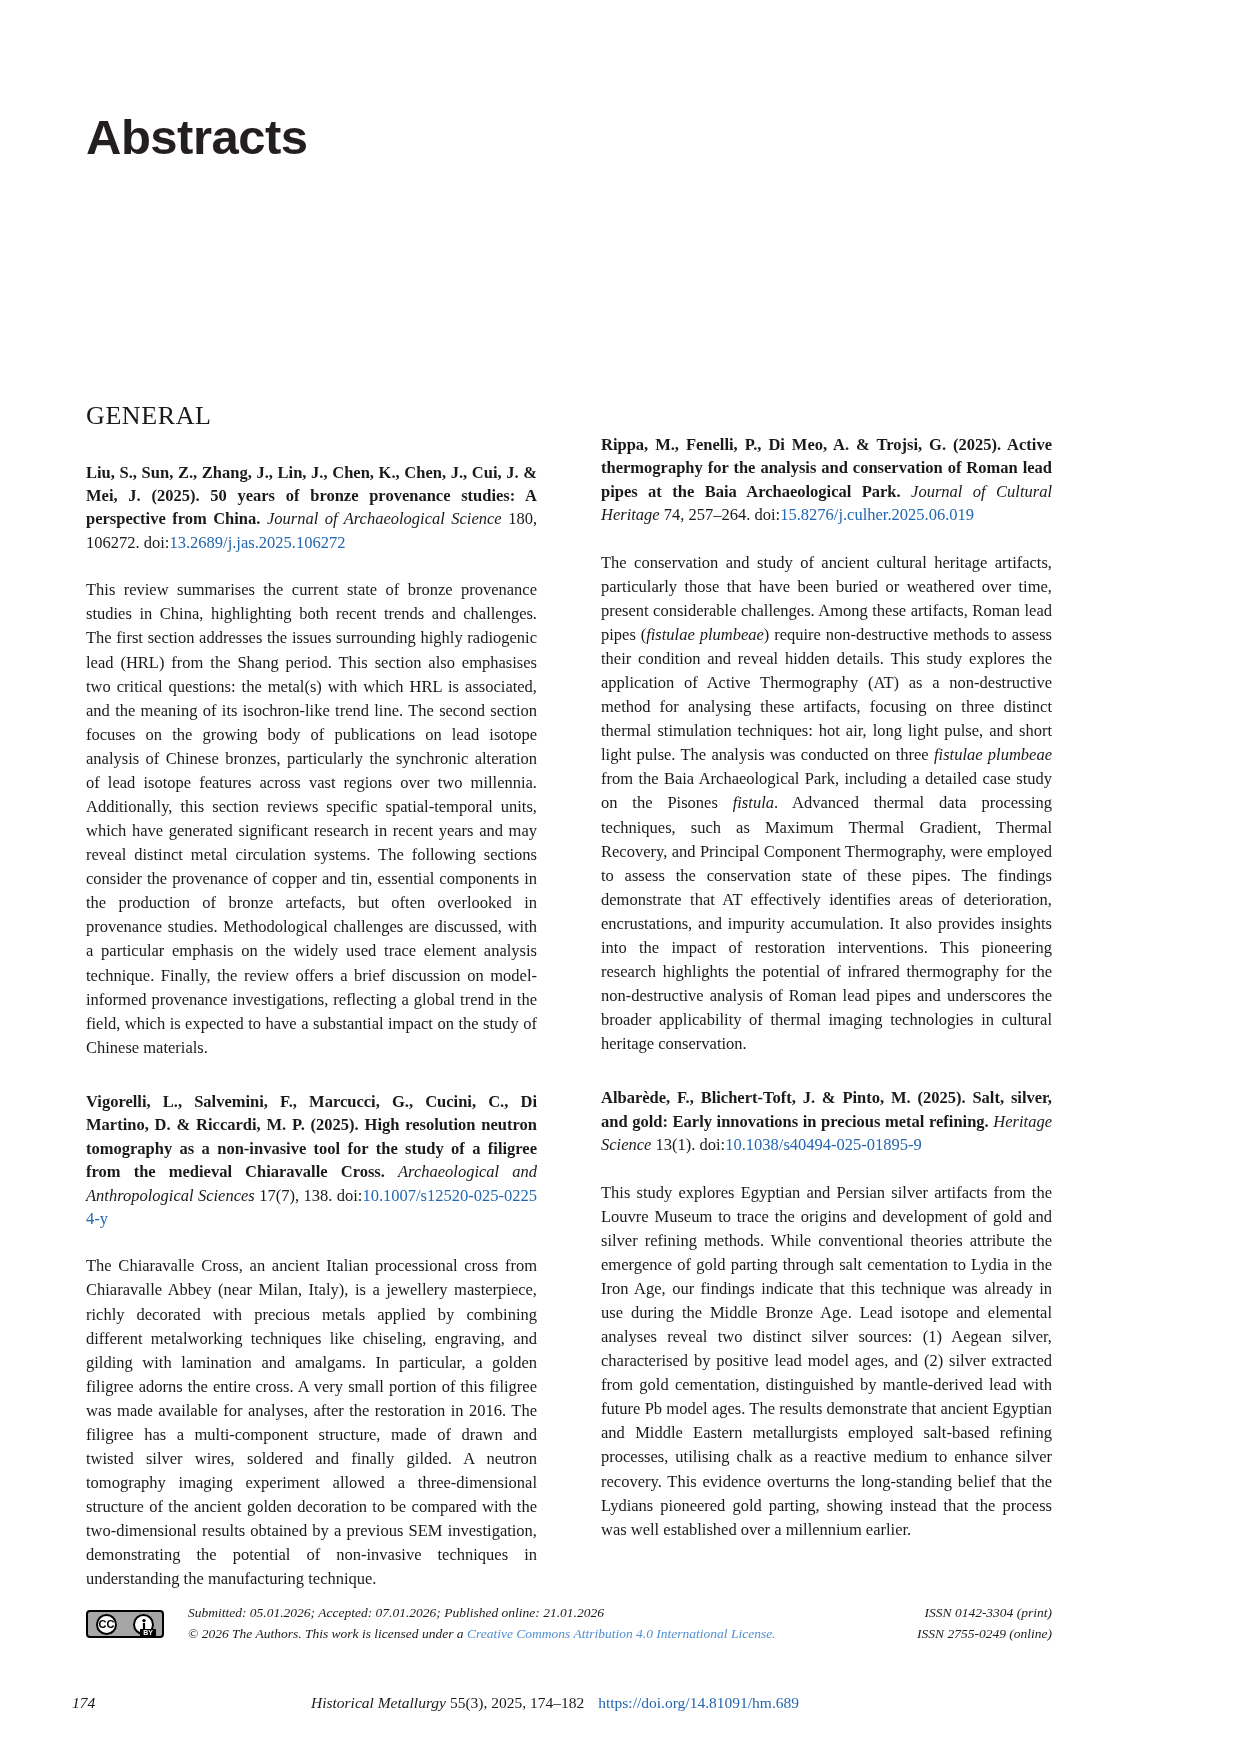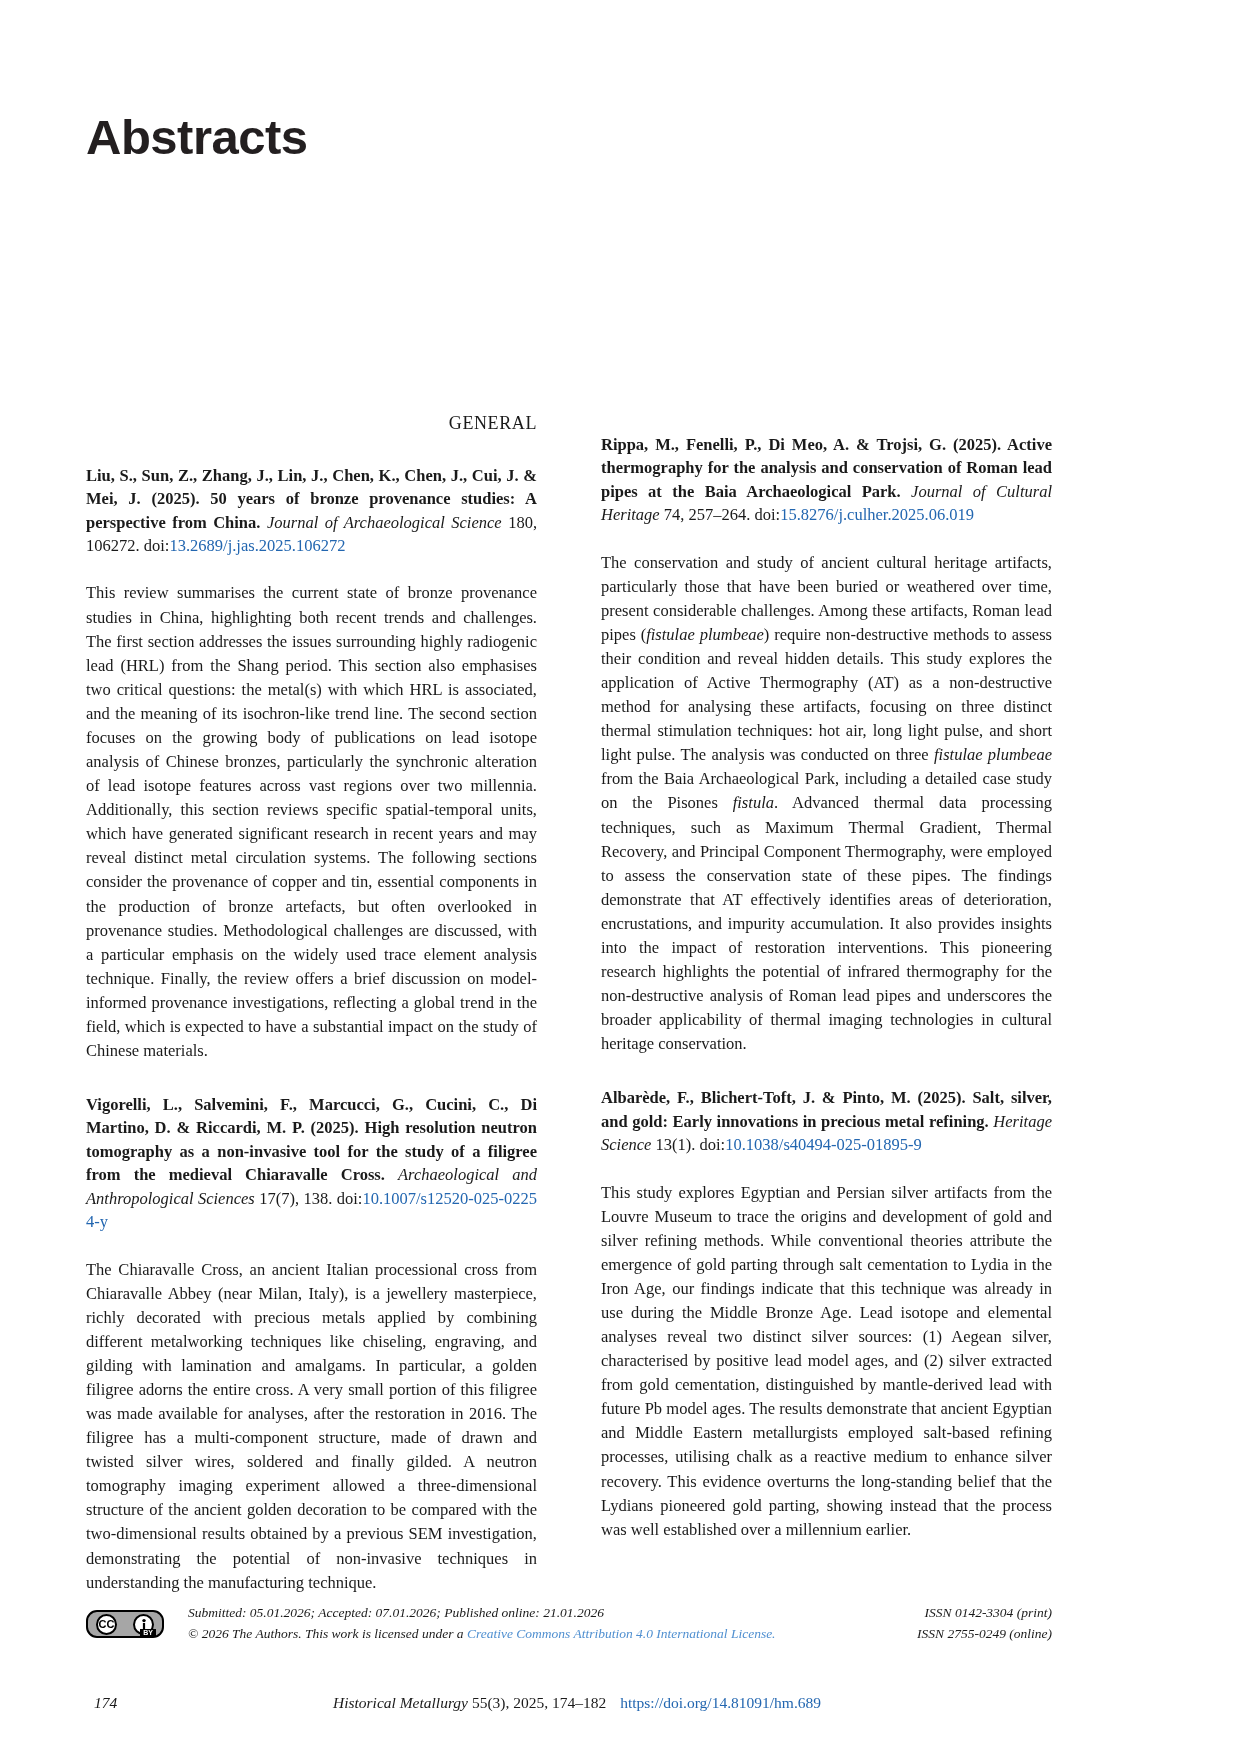--- a/index.html
+++ b/index.html
@@ -39,26 +39,25 @@
     left: 86px;
     top: 398px;
     width: 966px;
     display: flex;
     gap: 64px;
   }
   .col {
     width: 451px;
   }
   .section-head {
-    font-size: 18px;
+    font-size: 26px;
     letter-spacing: 0.6px;
-    margin: 16px 0 30px 0;
+    margin: 4px 0 30px 0;
     line-height: 1.1;
     font-weight: normal;
-    text-align: right;
   }
   .spacer-head {
     height: 35px;
   }
   .citation {
     font-size: 16.5px;
     line-height: 1.42;
     text-align: justify;
     font-weight: bold;
     margin: 0 0 24px 0;
@@ -99,21 +98,21 @@
   }
   .footer-row {
     display: flex;
     align-items: flex-start;
   }
   .cc-badge {
     width: 78px;
     height: 28px;
     border: 2px solid #000;
     background: #a6a6a6;
-    border-radius: 11px;
+    border-radius: 4px;
     display: flex;
     align-items: center;
     justify-content: space-around;
     flex: 0 0 auto;
     margin-top: 7px;
     position: relative;
     box-sizing: border-box;
   }
   .cc-circ {
     width: 21px;
@@ -156,21 +155,21 @@
     flex: 0 0 auto;
     width: 190px;
   }
   .cc-license-link {
     color: #4f8fd0;
     font-style: italic;
     margin-top: 21px;
   }
   .bottom-bar {
     position: absolute;
-    left: 94px;
+    left: 72px;
     top: 1694px;
     width: 966px;
     display: flex;
     align-items: baseline;
     font-size: 15.5px;
     gap: 8px;
   }
   .page-num {
     font-style: italic;
     flex: 0 0 auto;

